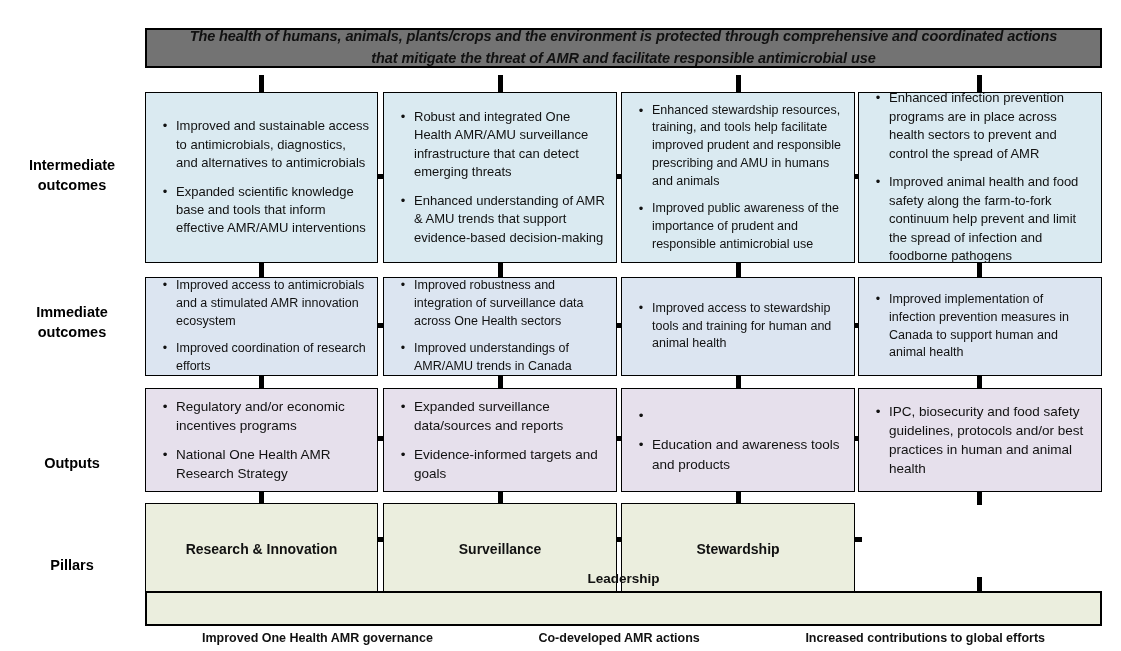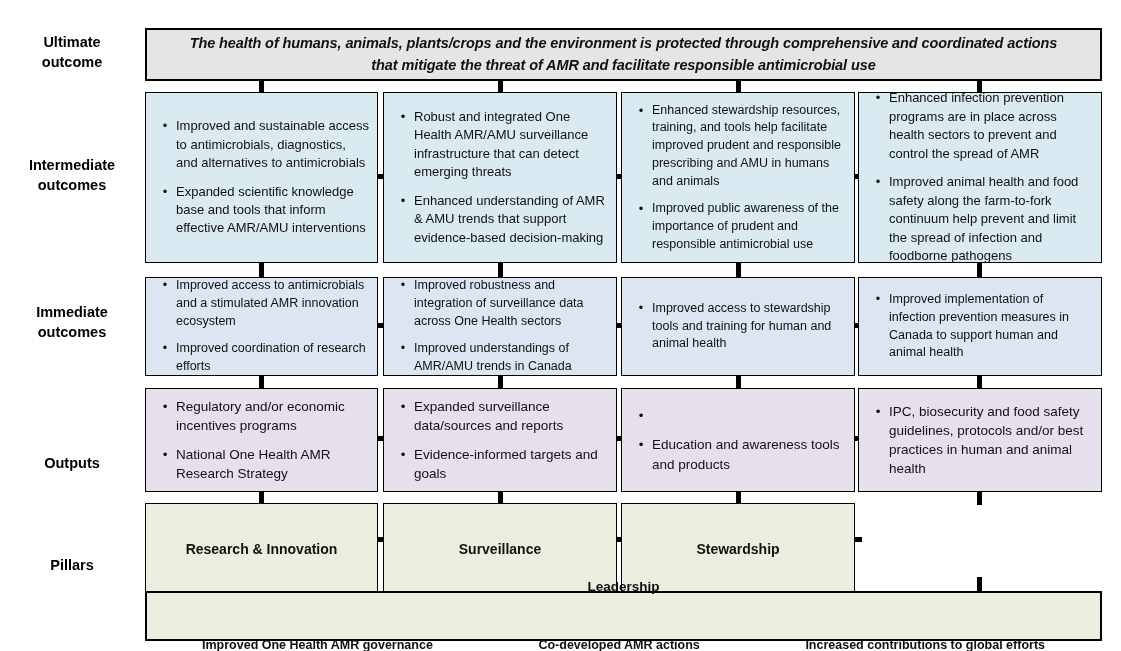--- a/index.html
+++ b/index.html
@@ -7,22 +7,22 @@
   .canvas{position:relative;width:1121px;height:651px;background:#fff;overflow:hidden;}
 
   
   .row-label{position:absolute;left:12px;width:120px;text-align:center;
     font-weight:bold;font-size:14.5px;line-height:1.35;color:#000;z-index:2;}
 
   
   .box{position:absolute;box-sizing:border-box;border:1.5px solid #000;background:#fff;z-index:1;}
 
   
-  .title-box{left:145px;top:28px;width:957px;height:53px;border-width:2.5px;
-    background:#e5e5e5;display:flex;align-items:center;justify-content:center;
+  .title-box{left:145px;top:28px;width:957px;height:40px;border-width:2.5px;
+    background:#737373;display:flex;align-items:center;justify-content:center;
     text-align:center;padding:0 34px;}
   .title-box .ttext{font-style:italic;font-weight:bold;font-size:14.5px;line-height:1.5;letter-spacing:-0.1px;}
 
   
   .c0{left:145px;width:233px;} .c1{left:383px;width:234px;}
   .c2{left:621px;width:234px;} .c3{left:858px;width:244px;}
   
   .r-int{top:92px;height:171px;background:#DAEAF1;}
   .r-imm{top:277px;height:99px;background:#DCE5F1;}
   .r-out{top:388px;height:104px;background:#E6E0EC;}
@@ -39,21 +39,21 @@
   .r-int.c2 .btext{font-size:12.5px;}
   .r-int.c3 .btext{font-size:13px;}
   .r-imm .btext,.r-imm .bullet{font-size:12.5px;}
   .r-out .btext,.r-out .bullet{font-size:13.5px;}
 
   
   .pillar{display:flex;align-items:center;justify-content:center;text-align:center;
     font-weight:bold;font-size:14px;line-height:1.4;padding:0 18px;}
 
   
-  .leadership-box{left:145px;top:591px;width:957px;height:50px;border-width:2.5px;
+  .leadership-box{left:145px;top:591px;width:957px;height:35px;border-width:2.5px;
     background:#EBEEDE;display:flex;flex-direction:column;justify-content:center;
     padding:2px 0 4px 0;}
   .leadership-title{text-align:center;font-weight:bold;font-size:13.5px;line-height:1.3;}
   .leadership-items{display:flex;justify-content:space-between;align-items:center;
     padding:2px 55px 0 55px;margin-top:41px;}
   .leadership-item{font-weight:bold;font-size:12.5px;white-space:nowrap;}
 
   
   #connectors{position:absolute;left:0;top:0;width:100%;height:100%;z-index:0;pointer-events:none;}
   .connector{position:absolute;background:#000;}
@@ -91,21 +91,20 @@
       <div class="connector" style="left: 613px; top: 173.5px; width: 11px; height: 5px;"></div>
       <div class="connector" style="left: 613px; top: 322.5px; width: 11px; height: 5px;"></div>
       <div class="connector" style="left: 613px; top: 435.5px; width: 11px; height: 5px;"></div>
       <div class="connector" style="left: 613px; top: 536.5px; width: 11px; height: 5px;"></div>
       <div class="connector" style="left: 851px; top: 173.5px; width: 11px; height: 5px;"></div>
       <div class="connector" style="left: 851px; top: 322.5px; width: 11px; height: 5px;"></div>
       <div class="connector" style="left: 851px; top: 435.5px; width: 11px; height: 5px;"></div>
       <div class="connector" style="left: 851px; top: 536.5px; width: 11px; height: 5px;"></div>
     </div>
 
-  <div class="row-label" style="top:33px;">Ultimate outcome</div>
   <div class="row-label" style="top:156px;">Intermediate outcomes</div>
   <div class="row-label" style="top:303px;">Immediate outcomes</div>
   <div class="row-label" style="top:414px;margin-top:40px;">Outputs</div>
   <div class="row-label" style="top:556px;">Pillars</div>
 
   <div class="box title-box">
     <span class="ttext">The health of humans, animals, plants/crops and the environment is protected through comprehensive and coordinated actions that mitigate the threat of AMR and facilitate responsible antimicrobial use</span>
   </div>
 
   <div class="box c0 r-int">

